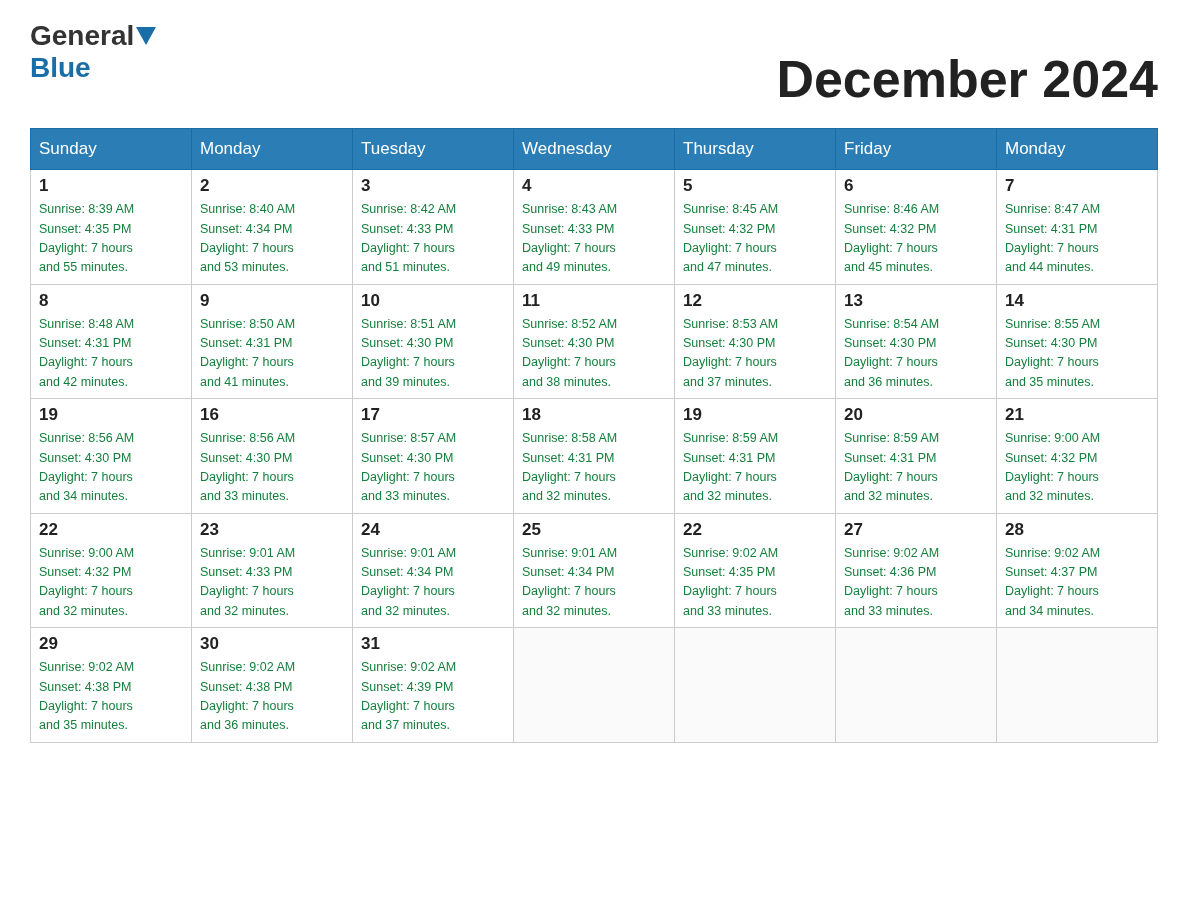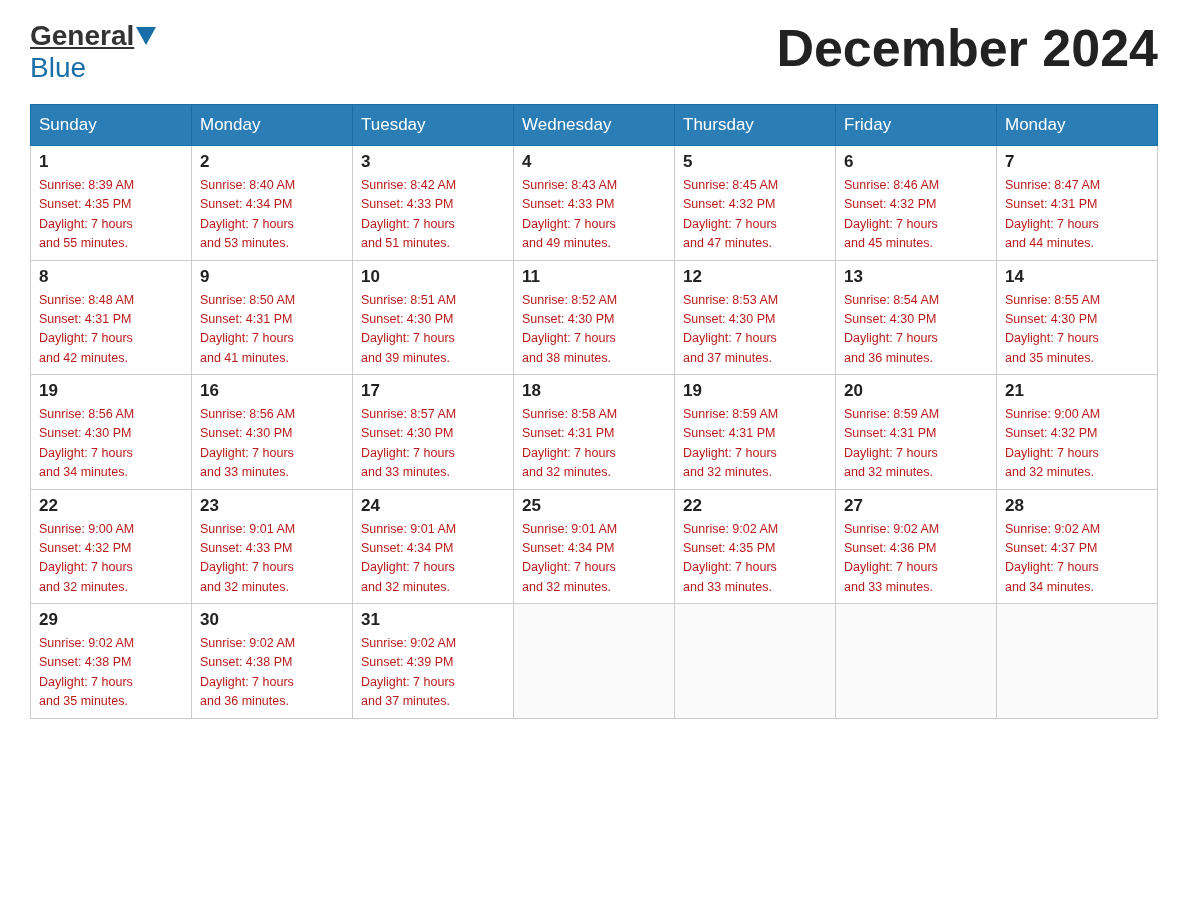--- a/index.html
+++ b/index.html
@@ -21,36 +21,37 @@
       flex-direction: column;
       align-items: flex-start;
     }
     .logo-text {
       display: flex;
       align-items: center;
       font-size: 28px;
       font-weight: bold;
       color: #333;
     }
-    .logo-general { color: #333; text-decoration: underline; }
+    .logo-general { color: #333; }
     .logo-triangle {
       width: 0; height: 0;
       border-left: 10px solid transparent;
       border-right: 10px solid transparent;
       border-top: 18px solid #1a6ea8;
       margin: 0 2px;
       display: inline-block;
     }
     .logo-blue {
       color: #1a6ea8;
       font-size: 28px;
-      font-weight: normal;
+      font-weight: bold;
     }
     .title-section {
       text-align: left;
+      margin-top: 31px;
     }
     .month-title {
       font-size: 52px;
       font-weight: bold;
       color: #222;
       line-height: 1.1;
     }
     .location {
       font-size: 22px;
       color: #444;
@@ -85,21 +86,21 @@
     .day-number {
       font-size: 17px;
       font-weight: bold;
       color: #222;
       display: block;
       margin-bottom: 4px;
     }
     .day-info {
       font-size: 12.5px;
       line-height: 1.55;
-      color: #b91c1c;
+      color: #15803d;
     }
     .last-row td {
       height: 100px;
     }
   </style>
 </head>
 <body>
 
 <div class="header">
   <div class="logo">

